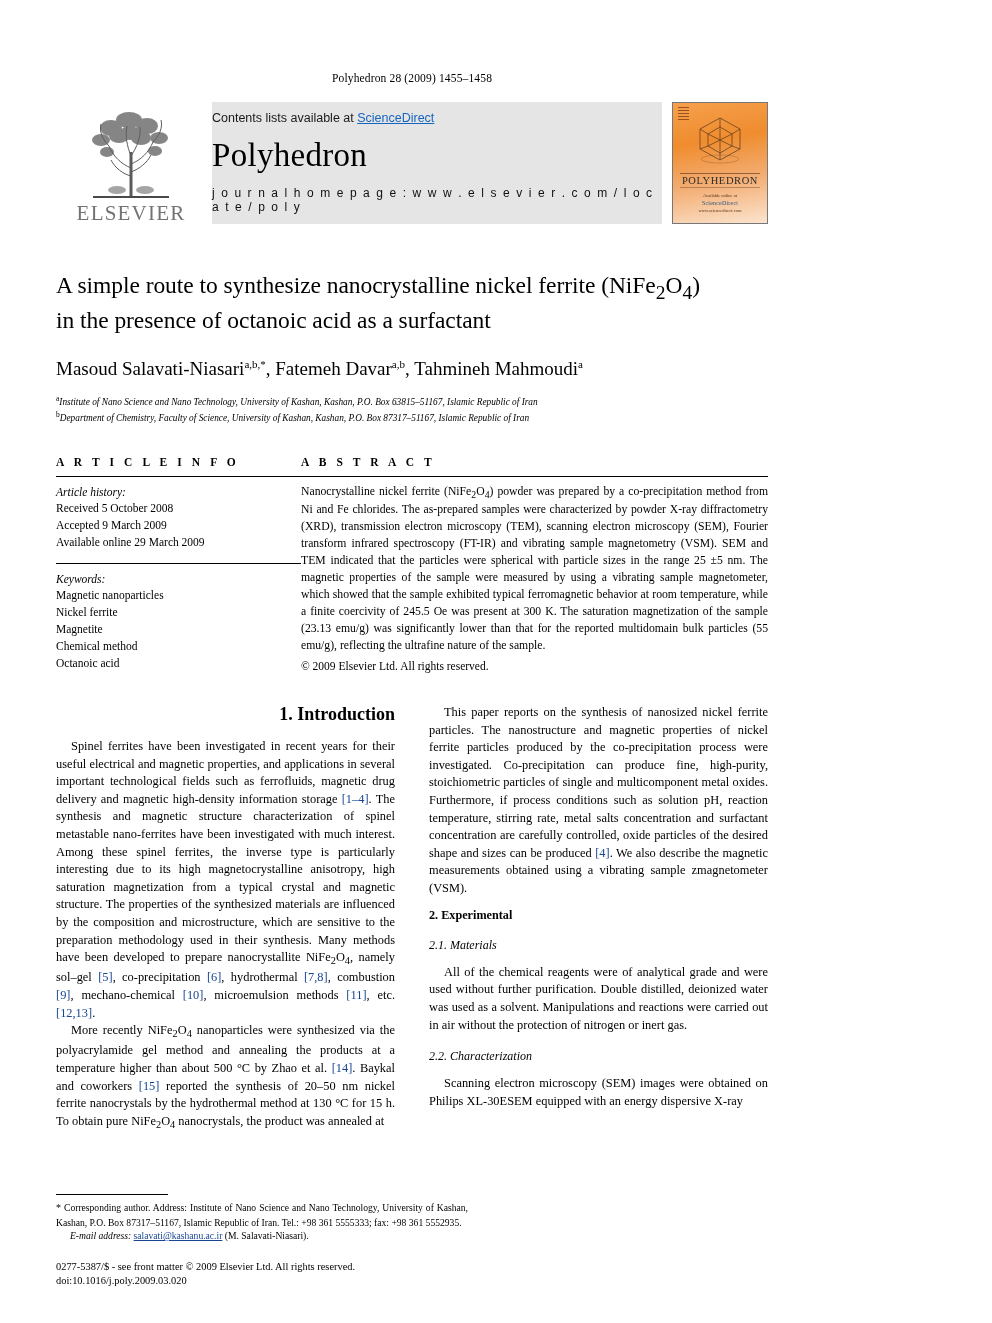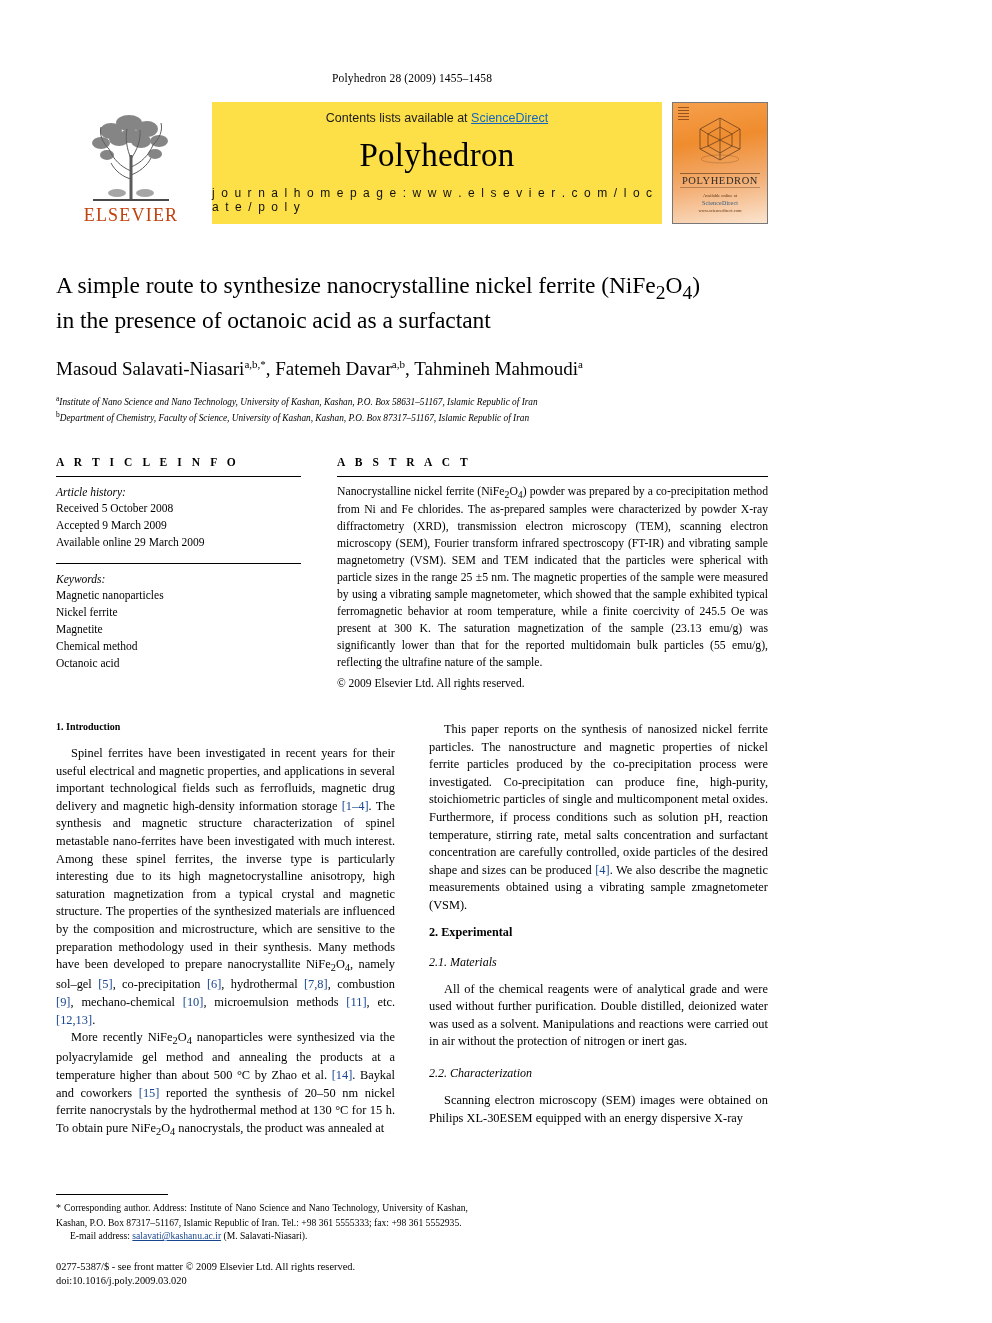--- a/index.html
+++ b/index.html
@@ -43,33 +43,32 @@
     flex: 0 0 150px;
     display: flex;
     flex-direction: column;
     justify-content: flex-end;
     align-items: center;
     position: relative;
   }
   .tree-svg { display:block; }
   .elsevier-word {
     font-family: "Liberation Serif", serif;
-    color: #c2410c;
-    font-size: 18px;
+    color: #737373;
+    font-size: 21px;
     letter-spacing: 1.2px;
     line-height: 1;
     margin-top: 1px;
   }
   .banner {
     flex: 1 1 auto;
-    background: #fde047;
+    background: #e5e5e5;
     margin: 0 10px 0 6px;
     display: flex;
     flex-direction: column;
-    align-items: center;
     justify-content: space-between;
     padding: 9px 0 10px 0;
     box-sizing: border-box;
   }
   .banner-top {
     font-family: "Liberation Sans", sans-serif;
     font-size: 12.5px;
     color: #1a1a1a;
   }
   .sciencedirect {
@@ -154,21 +153,20 @@
     font-size: 9.3px;
     font-style: italic;
     line-height: 1.55;
   }
   .affiliations sup { font-style: normal; font-size: 7.5px; }
 
   
   .info-abstract {
     margin-top: 30px;
     display: flex;
-    gap: 36px;
   }
   .col-info { flex: 0 0 245px; }
   .col-abstract { flex: 1 1 auto; }
   .sec-head {
     font-family: "Liberation Serif", serif;
     font-weight: bold;
     font-size: 11.5px;
     letter-spacing: 3.6px;
   }
   .rule {
@@ -202,22 +200,23 @@
 
   
   .body-cols {
     margin-top: 32px;
     display: flex;
     gap: 34px;
   }
   .bcol { flex: 1 1 0; position: relative; }
   .h1 {
     font-weight: bold;
-    font-size: 10px;
+    font-size: 18px;
     margin: 0 0 13px 0;
+    text-align: right;
   }
   .h2 {
     font-weight: bold;
     font-size: 12.2px;
     margin: 10px 0 12px 0;
   }
   .h3 {
     font-style: italic;
     font-size: 12px;
     margin: 15px 0 11px 0;
@@ -244,21 +243,21 @@
     border-top: 1px solid #000;
     width: 112px;
     margin-bottom: 6px;
   }
   .fn {
     font-size: 9.6px;
     line-height: 1.42;
     text-align: justify;
   }
   .fn .star { font-size: 10px; }
-  .fn-email { }
+  .fn-email { font-style: italic; }
   .link { color: #17458f; }
   .issn-block {
     margin-top: 17px;
     font-size: 10.4px;
     line-height: 1.4;
   }
 </style>
 </head>
 <body>
 
@@ -341,21 +340,21 @@
       <span>A simple route to synthesize nanocrystalline nickel ferrite (NiFe</span><sub>2</sub><span>O</span><sub>4</sub><span>)</span><br>
       <span>in the presence of octanoic acid as a surfactant</span>
     </h1>
 
     <div class="authors">
       <span>Masoud Salavati-Niasari</span><sup>a,b,*</sup>, <span>Fatemeh Davar</span><sup>a,b</sup>, <span>Tahmineh Mahmoudi</span><sup>a</sup>
     </div>
 
     <div class="affiliations">
       <div>
-        <sup>a</sup><span>Institute of Nano Science and Nano Technology, University of Kashan, Kashan, P.O. Box 58631–51167, Islamic Republic of Iran</span>
+        <sup>a</sup><span>Institute of Nano Science and Nano Technology, University of Kashan, Kashan, P.O. Box 63815–51167, Islamic Republic of Iran</span>
       </div>
       <div>
         <sup>b</sup><span>Department of Chemistry, Faculty of Science, University of Kashan, Kashan, P.O. Box 87317–51167, Islamic Republic of Iran</span>
       </div>
     </div>
   </div>
 
   <div class="info-abstract">
 
     <div class="col-info">

